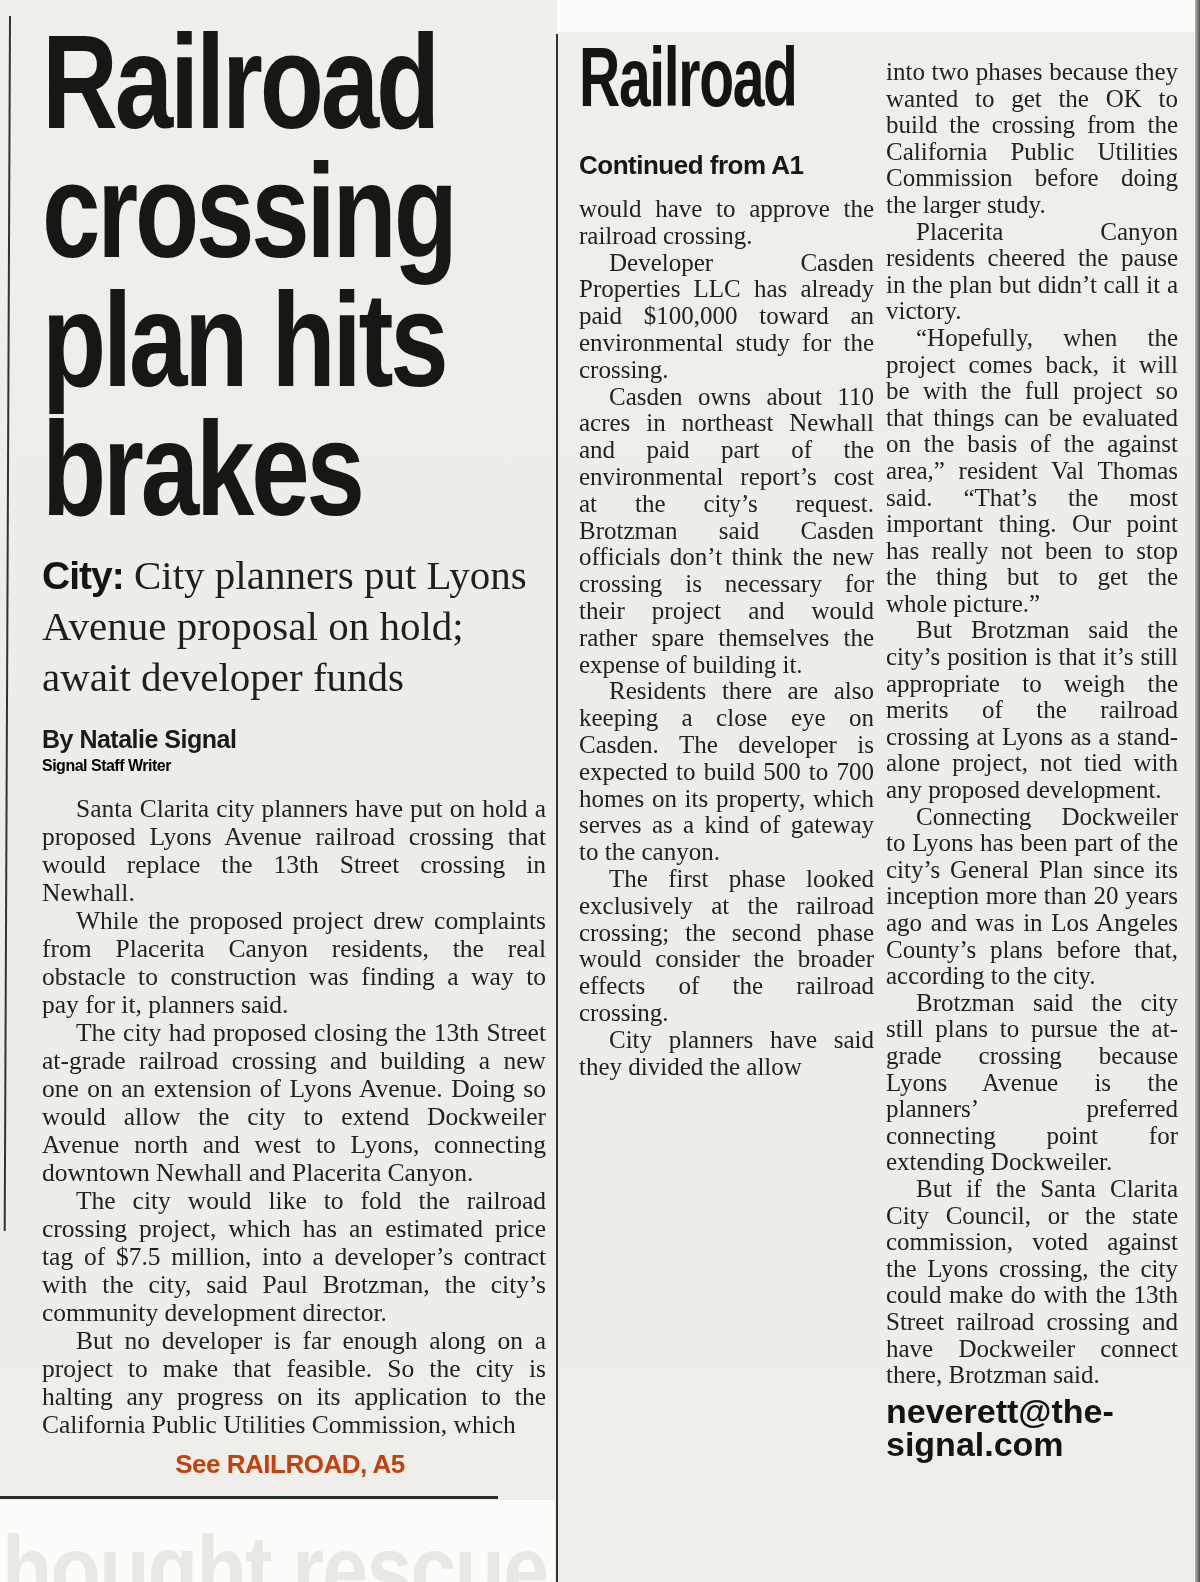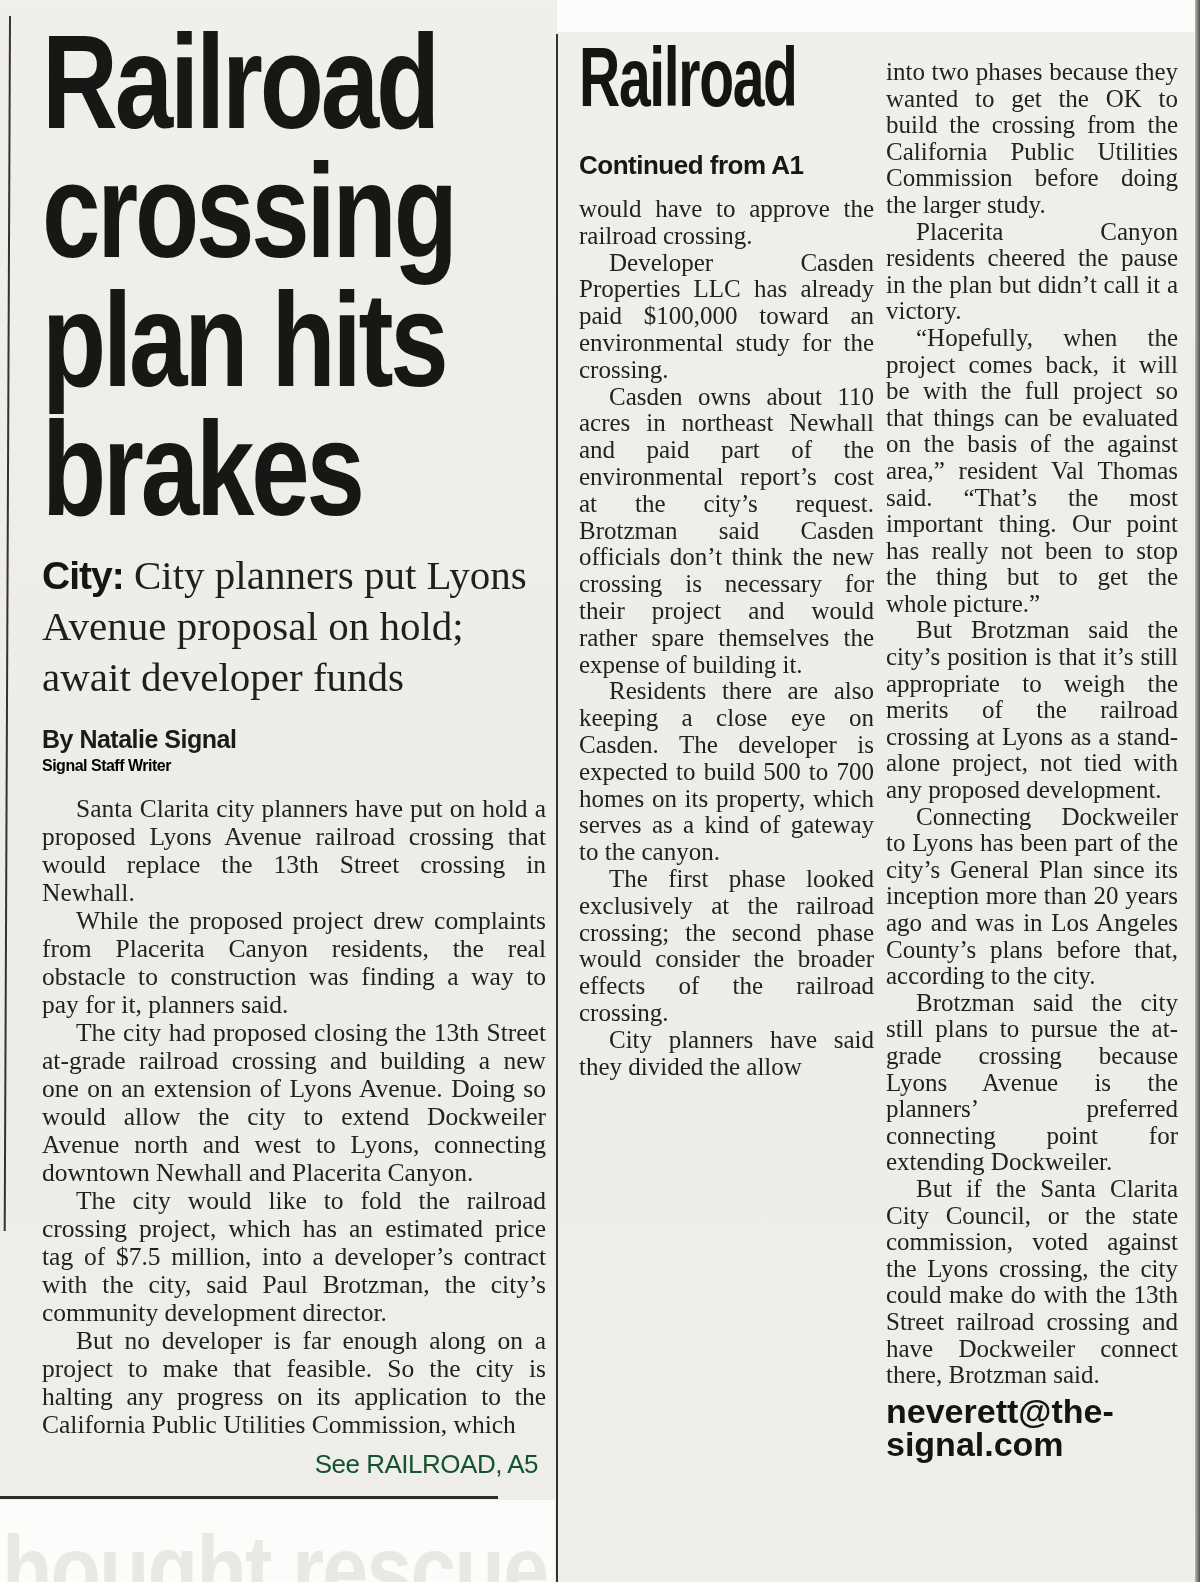--- a/index.html
+++ b/index.html
@@ -27,22 +27,22 @@
   .kicker-label{font-family:"Liberation Sans", sans-serif;font-weight:bold;
     font-size:39px;letter-spacing:-1px;color:#151513;}
   .byline{margin-top:22px;font-family:"Liberation Sans", sans-serif;font-weight:bold;
     font-size:25px;letter-spacing:-0.5px;color:#1c1b19;}
   .byline-title{font-family:"Liberation Sans", sans-serif;font-weight:bold;
     font-size:16px;letter-spacing:-0.5px;color:#000000;margin-top:3px;}
   .body-col{text-align:justify;color:#232220;}
   .col-main .body-col{margin-top:20px;font-size:25.5px;line-height:28px;}
   .body-p{margin:0;text-indent:34px;}
   .body-p.cont{text-indent:0;}
-  .jump-line{font-family:"Liberation Sans", sans-serif;font-weight:normal;
-    font-size:26px;letter-spacing:-0.5px;color:#14532d;text-align:right;
+  .jump-line{font-family:"Liberation Sans", sans-serif;font-weight:bold;
+    font-size:26px;letter-spacing:-0.5px;color:#c2410c;text-align:center;
     margin-top:10px;padding-right:8px;}
 
   .bottom-rule{position:absolute;left:0;top:1496px;width:498px;height:3px;background:#2e2d2a;}
   .ghost-strip{position:absolute;left:0;top:1500px;width:555px;height:82px;
     background:#fcfcfa;overflow:hidden;}
   .ghost-text{font-family:"Liberation Sans", sans-serif;font-weight:bold;
     font-size:98px;color:#e9e8e3;letter-spacing:-2px;white-space:nowrap;
     transform:scaleX(0.84);transform-origin:0 0;margin:14px 0 0 2px;}
 
   

